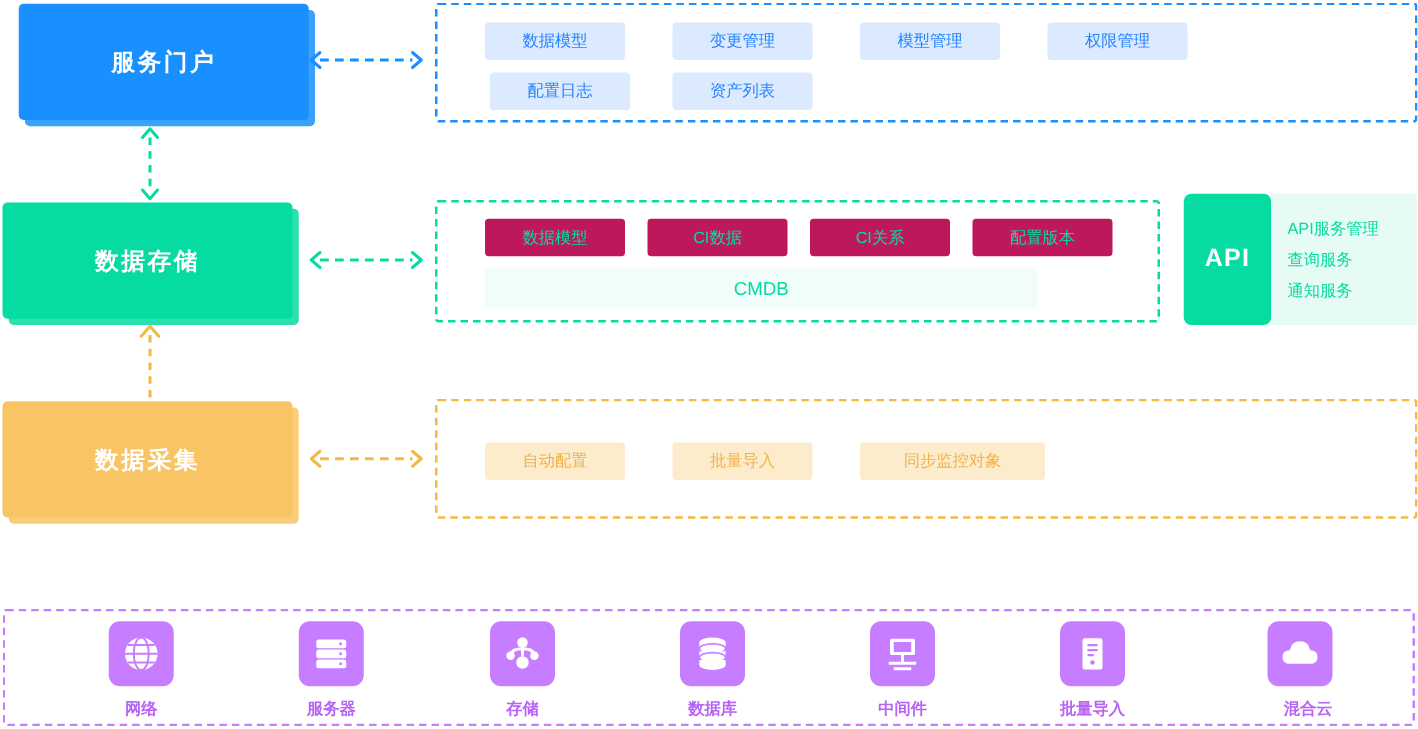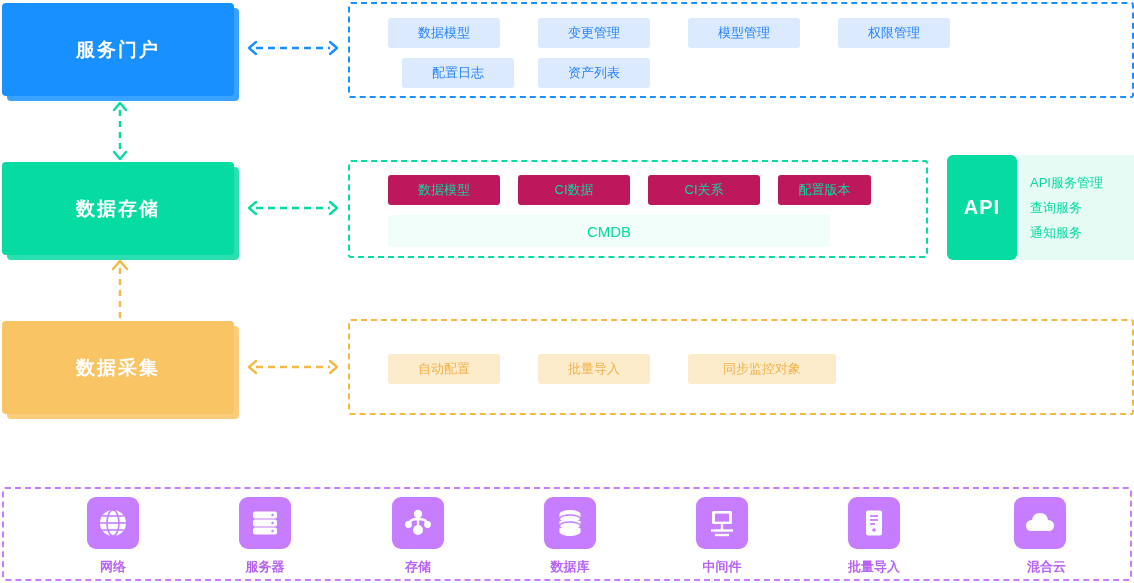--- a/index.html
+++ b/index.html
@@ -10,21 +10,21 @@
 
   
   .layer-box{position:absolute;border-radius:4px;}
   .layer-box .shadow{position:absolute;left:5px;top:5px;width:100%;height:100%;
                      border-radius:4px;opacity:.85;}
   .layer-box .face{position:absolute;left:0;top:0;width:100%;height:100%;
                    border-radius:4px;display:flex;align-items:center;justify-content:center;}
   .layer-box .face span{color:#fff;font-size:19px;font-weight:bold;letter-spacing:2px;}
 
   #box-portal{left:2px;top:3px;width:232px;height:93px;}
-  #box-portal .shadow,#box-portal .face{background:#1890ff;}
+  #box-portal .shadow,#box-portal .face{background:#1890ff;margin-left:13px;}
   #box-store{left:2px;top:162px;width:232px;height:93px;}
   #box-store .shadow,#box-store .face{background:#06dba2;}
   #box-collect{left:2px;top:321px;width:232px;height:93px;}
   #box-collect .shadow,#box-collect .face{background:#f9c463;}
 
   
   .panel{position:absolute;border-style:dashed;border-width:2px;border-radius:3px;box-sizing:border-box;}
   #panel-portal{left:348px;top:2px;width:786px;height:96px;border-color:#1890ff;}
   #panel-store{left:348px;top:160px;width:580px;height:98px;border-color:#06dba2;}
   #panel-collect{left:348px;top:319px;width:786px;height:96px;border-color:#f4b942;}
@@ -111,29 +111,29 @@
   <svg class="arrow" style="left:108px;top:258px;" width="24" height="64">
     <line x1="12" y1="10" x2="12" y2="62" stroke="#f4b942" stroke-width="2.4" stroke-dasharray="6 5"></line>
     <polyline points="5,11 12,3 19,11" fill="none" stroke="#f4b942" stroke-width="2.4" stroke-linecap="round" stroke-linejoin="round"></polyline>
   </svg>
 
   <div class="panel" id="panel-portal">
     <div class="pill blue" style="left:38px;top:14px;width:112px;">数据模型</div>
     <div class="pill blue" style="left:188px;top:14px;width:112px;">变更管理</div>
     <div class="pill blue" style="left:338px;top:14px;width:112px;">模型管理</div>
     <div class="pill blue" style="left:488px;top:14px;width:112px;">权限管理</div>
-    <div class="pill blue" style="left:52px;top:54px;width:112px;">配置日志</div>
+    <div class="pill blue" style="left:42px;top:54px;width:112px;">配置日志</div>
     <div class="pill blue" style="left:188px;top:54px;width:112px;">资产列表</div>
   </div>
 
   <div class="panel" id="panel-store">
     <div class="pill green" style="left:38px;top:13px;width:112px;">数据模型</div>
     <div class="pill green" style="left:168px;top:13px;width:112px;">CI数据</div>
     <div class="pill green" style="left:298px;top:13px;width:112px;">CI关系</div>
-    <div class="pill green" style="left:428px;top:13px;width:93px;">配置版本</div>
+    <div class="pill green" style="left:428px;top:13px;width:112px;">配置版本</div>
     <div class="pill cmdb" style="left:38px;top:53px;width:442px;height:32px;">CMDB</div>
   </div>
 
   <div id="api-wrap">
     <div id="api-left">
       <span>API</span>
     </div>
     <div id="api-right">
       <div>API服务管理</div>
       <div>查询服务</div>

